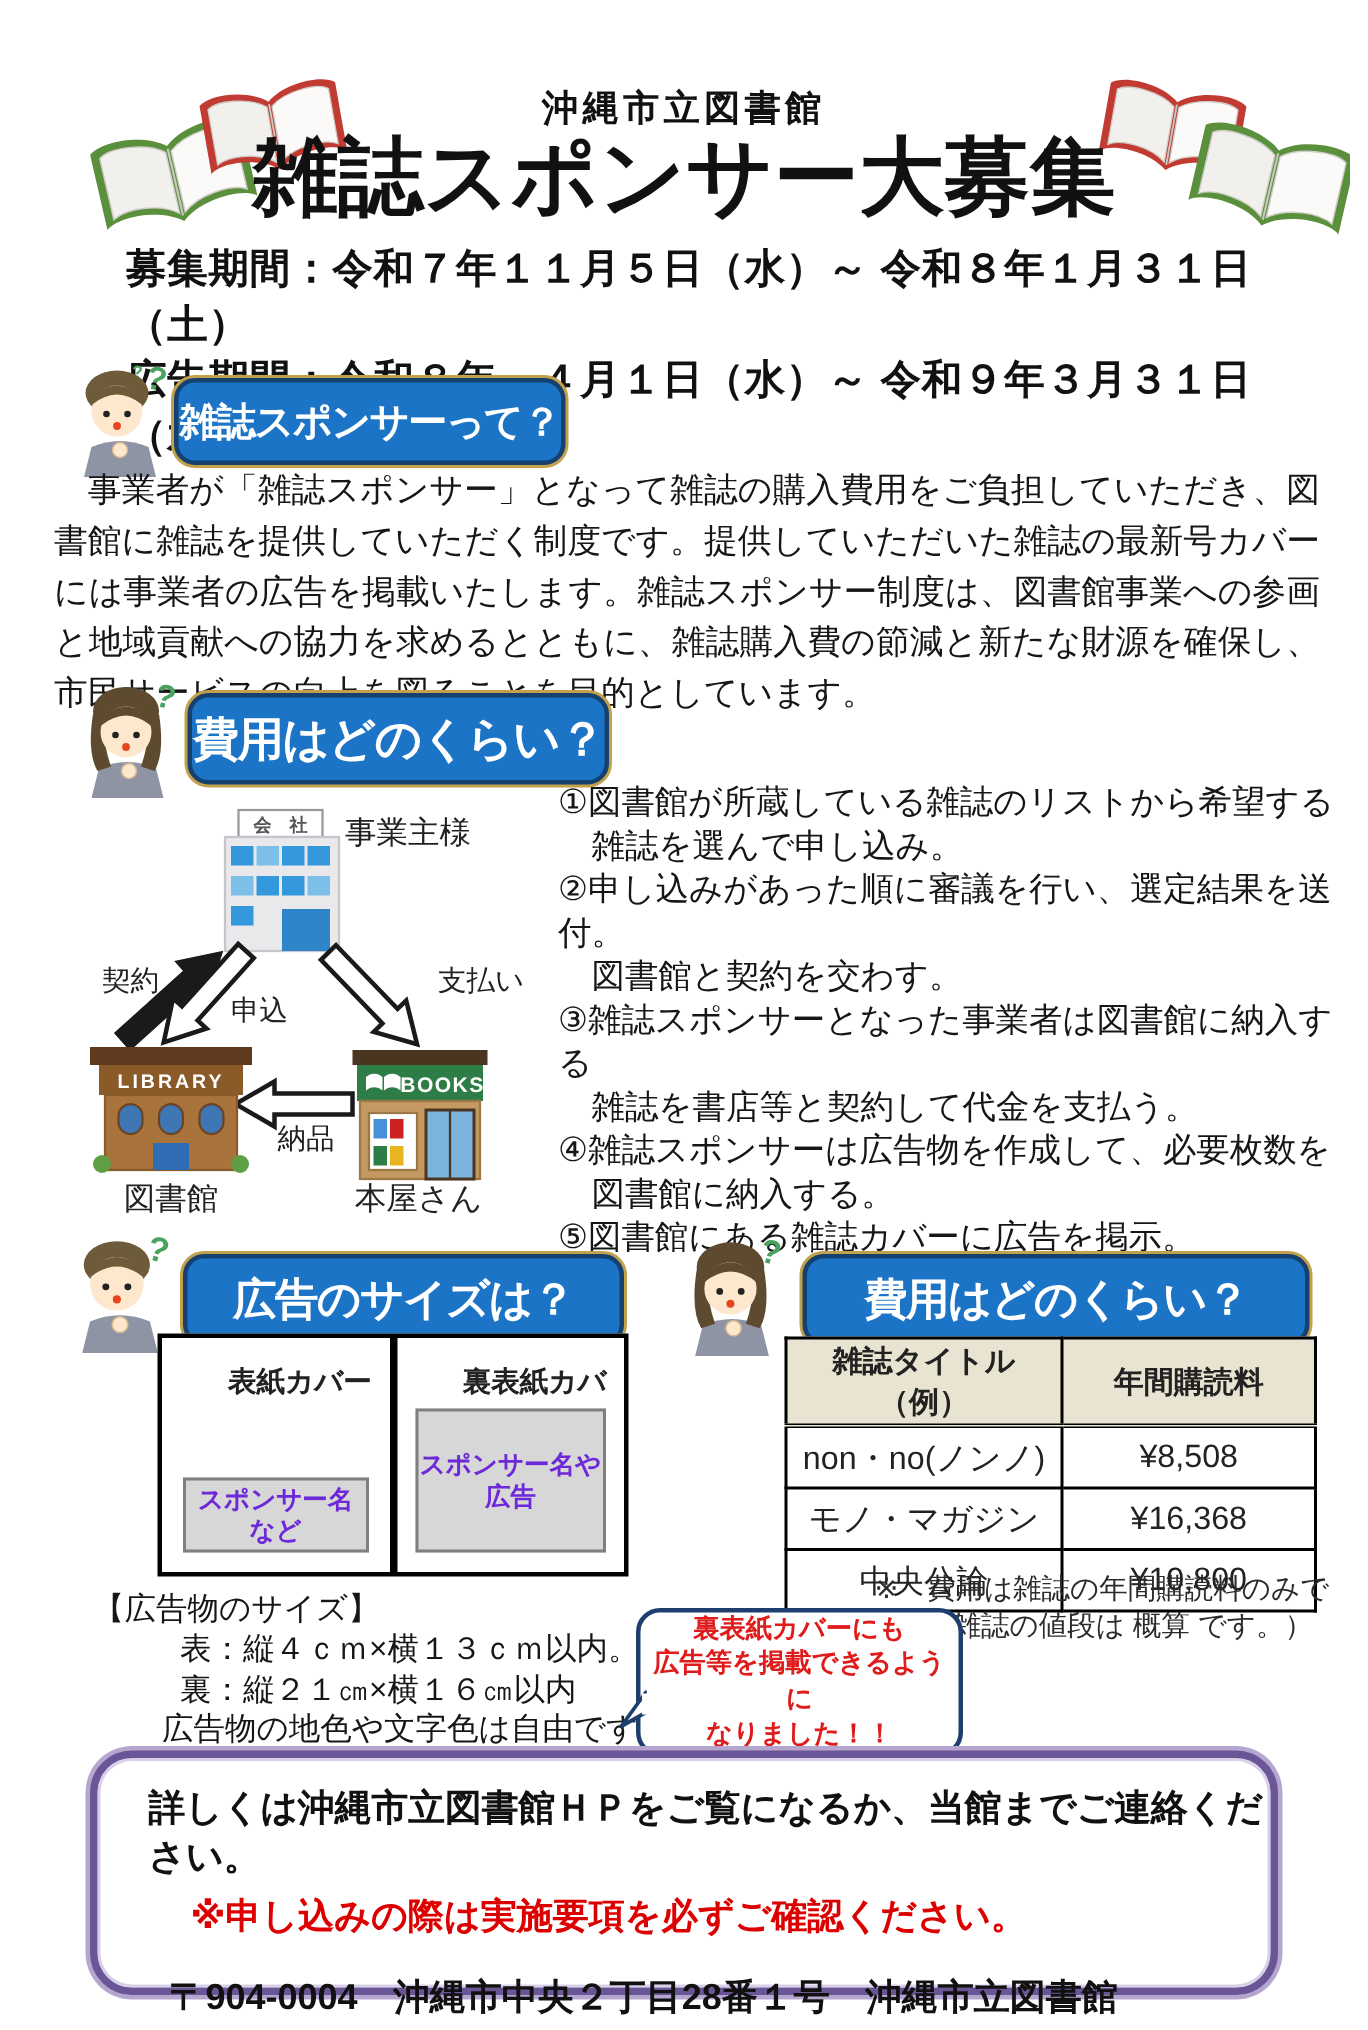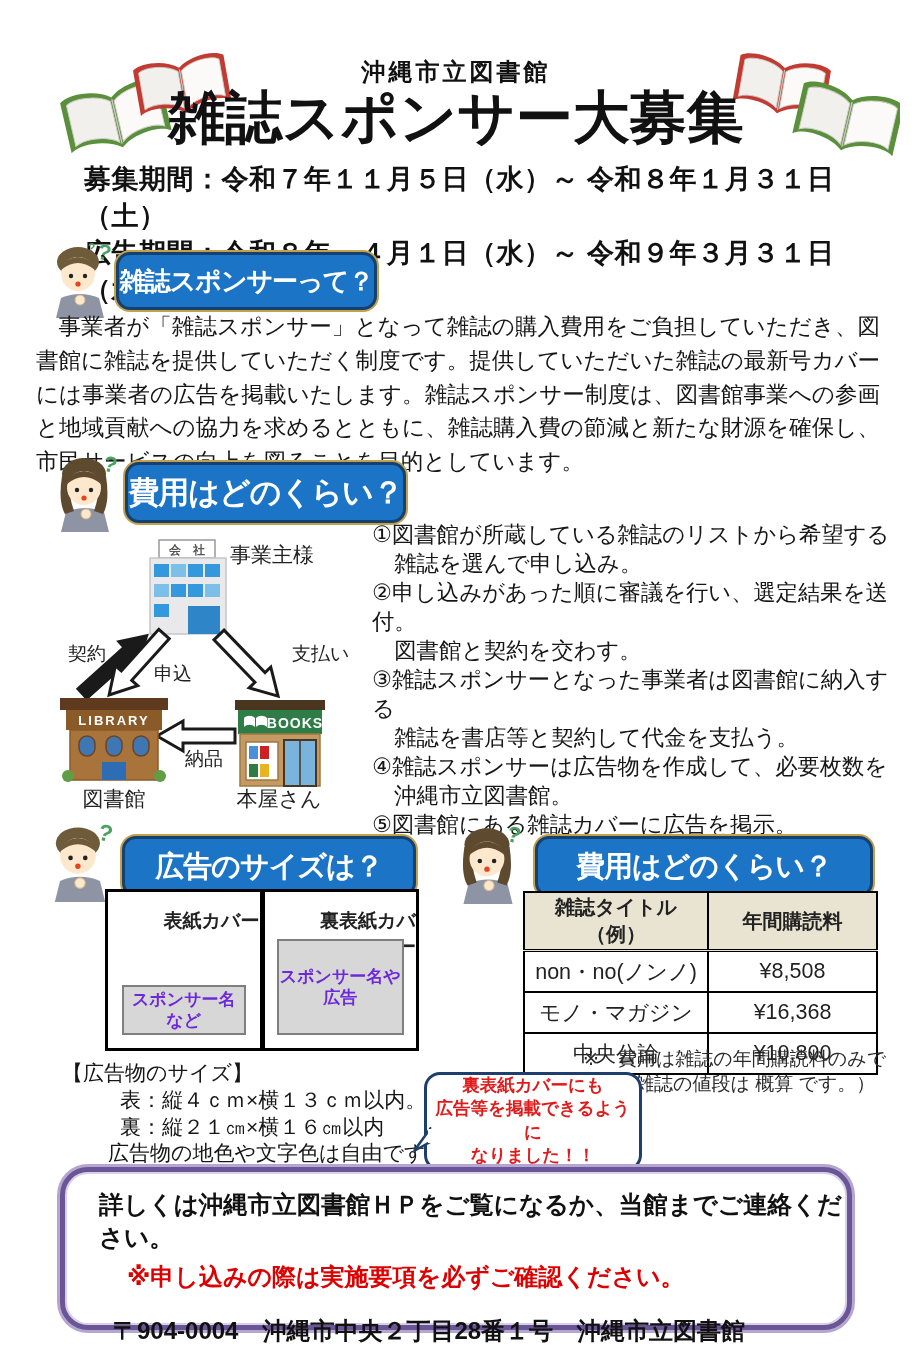--- a/index.html
+++ b/index.html
@@ -11,21 +11,21 @@
   .periods{left:84px;top:161px;font-size:27px;font-weight:bold;line-height:37px;letter-spacing:.5px;color:#111;}
   .badge{background:#1b74c5;color:#fff;font-weight:bold;border:3px solid #14416f;border-radius:14px;
          box-shadow:0 0 0 2px #c3a04b;display:flex;align-items:center;justify-content:center;
          text-align:center;letter-spacing:-1px;}
   .para{left:36px;top:310px;width:844px;font-size:22.5px;line-height:33.8px;text-align:justify;color:#161616;}
   .steps{left:372px;top:520px;width:536px;font-size:22.3px;line-height:29px;color:#161616;}
   .steps div{white-space:pre-line;}
   .covers{left:105px;top:889px;width:308px;height:156px;border:3px solid #000;display:flex;background:#fff;}
   .covers .panel{flex:1;position:relative;}
   .covers .divider{width:5px;background:#000;}
-  .cover-label{position:absolute;top:16px;left:0;right:0;text-align:right;font-size:19px;font-weight:bold;color:#222;margin-left:44px;}
+  .cover-label{position:absolute;top:16px;left:0;right:0;text-align:left;font-size:19px;font-weight:bold;color:#222;margin-left:44px;}
   .gray-box{position:absolute;background:#d7d7d7;border:2px solid #7f7f7f;display:flex;align-items:center;justify-content:center;
             text-align:center;font-size:17px;font-weight:bold;color:#6d28d9;white-space:pre-line;line-height:1.25;}
   .cost-table{position:absolute;left:523px;top:891px;width:355px;border-collapse:collapse;background:#fff;}
   .cost-table th,.cost-table td{border:2px solid #000;text-align:center;color:#222;}
   .cost-table th{background:#e8e4d1;font-size:20px;font-weight:bold;height:40px;border-bottom:3px double #000;}
   .cost-table td{font-size:21.5px;height:37px;font-weight:normal;}
   .note{font-size:19px;color:#2b2b2b;}
   .adspec{left:62px;top:1060px;font-size:21px;line-height:26.8px;color:#161616;}
   .adspec .i1{padding-left:58px;}
   .adspec .i2{padding-left:46px;}
@@ -186,21 +186,21 @@
   </svg>
 
   <div class="abs steps">
     <div>①図書館が所蔵している雑誌のリストから希望する
 　雑誌を選んで申し込み。</div>
     <div>②申し込みがあった順に審議を行い、選定結果を送付。
 　図書館と契約を交わす。</div>
     <div>③雑誌スポンサーとなった事業者は図書館に納入する
 　雑誌を書店等と契約して代金を支払う。</div>
     <div>④雑誌スポンサーは広告物を作成して、必要枚数を
-　沖縄市立図書館。</div>
+　図書館に納入する。</div>
     <div>⑤図書館にある雑誌カバーに広告を掲示。</div>
   </div>
 
   <svg class="abs" style="left:42px;top:818px" width="76" height="84" viewBox="0 0 72 80">
     <text x="52" y="20" font-size="22" font-weight="bold" fill="#49a35e" transform="rotate(14 52 20)">?</text>
     <path d="M12,80 L17,60 Q36,52 55,60 L60,80 Z" fill="#8e94a3"></path>
     <ellipse cx="34" cy="24" rx="21" ry="15" fill="#6d5b3a"></ellipse>
     <circle cx="34" cy="36" r="17" fill="#fde8cd"></circle>
     <path d="M17,32 Q34,18 51,32 Q48,20 34,19 Q20,20 17,32 Z" fill="#6d5b3a"></path>
     <circle cx="27" cy="38" r="2.2" fill="#222"></circle>

